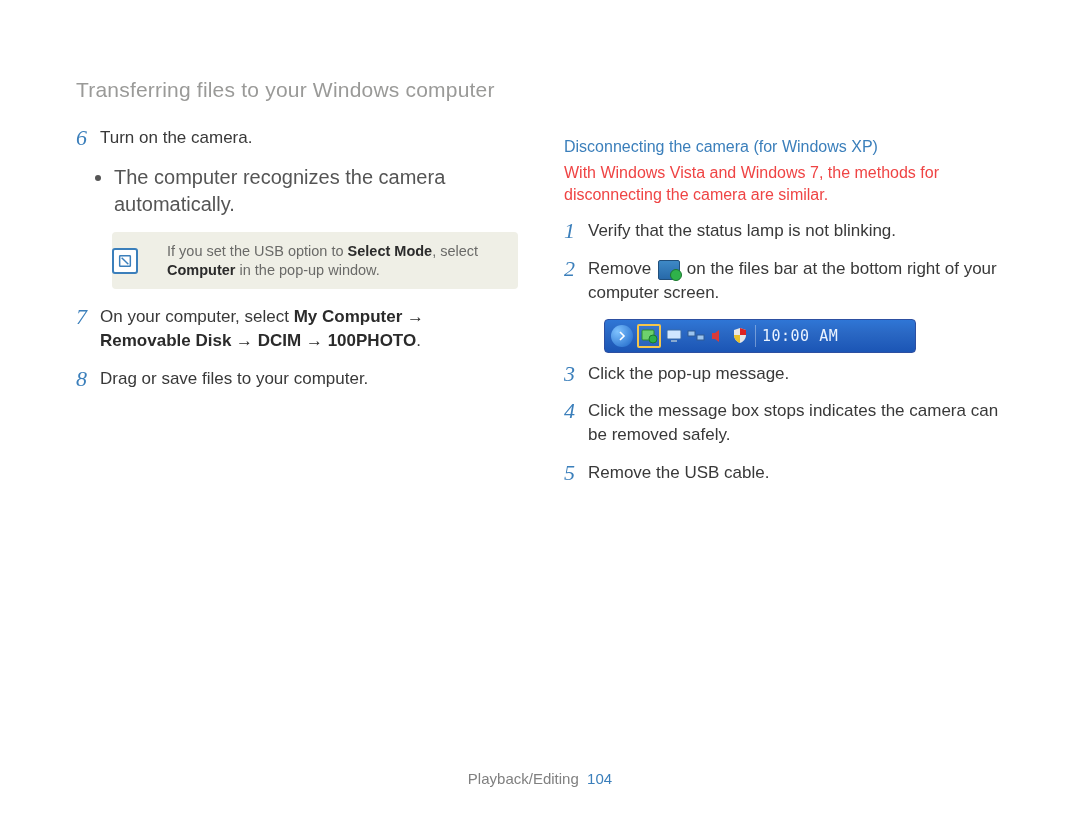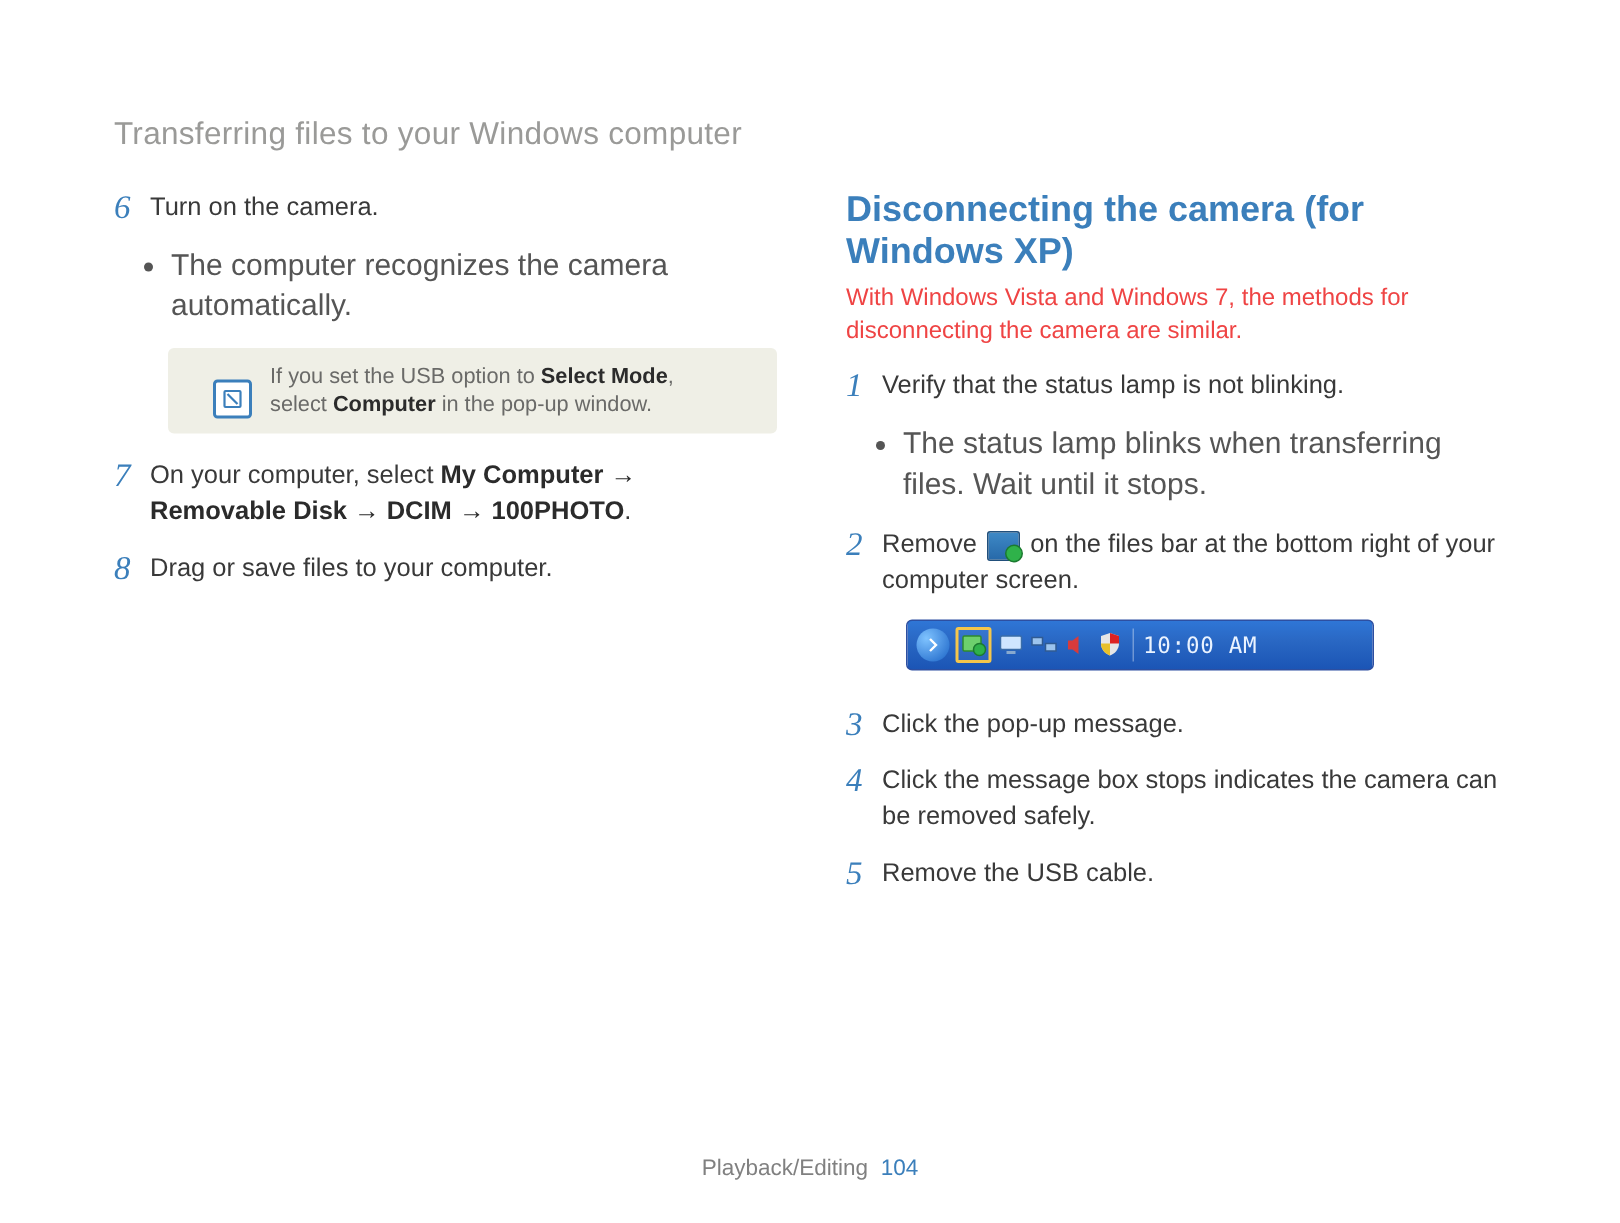--- a/index.html
+++ b/index.html
@@ -61,23 +61,23 @@
     margin: 4px 0 14px 0;
     font-size: 20px;
     color: #555;
   }
   ul.sub li { line-height: 1.35; }
   .note-box {
     background: #efefe6;
     border-radius: 4px;
     margin: 6px 0 16px 36px;
     display: flex;
-    align-items: flex-end;
-    padding: 10px 30px;
-    gap: 12px;
+    align-items: center;
+    padding: 10px 0;
+    gap: 29px;
   }
   .note-box.right { margin-left: 0; }
   .note-icon {
     width: 22px;
     height: 22px;
     border: 2px solid #3b7fbb;
     border-radius: 3px;
     color: #3b7fbb;
     display: flex;
     align-items: center;
@@ -90,33 +90,33 @@
   }
   .note-icon svg { width: 16px; height: 16px; }
   .note-text {
     font-size: 14.5px;
     color: #6a6a68;
     line-height: 1.3;
   }
   .note-text b, .step-body b { font-weight: bold; color: #2b2b2b; }
   .section-head {
     color: #3b7fbb;
-    font-size: 24px;
-    font-weight: 700;
-    margin-top: 0;
+    font-size: 16px;
+    font-weight: 400;
+    margin-top: 12px;
     margin-bottom: 6px;
   }
   .sub-intro {
     font-size: 16px;
     color: #ef4444;
     margin: 0 0 14px 0;
     line-height: 1.35;
   }
   .taskbar-wrap {
-    margin: 10px 0 24px 40px;
+    margin: 10px 0 9px 40px;
   }
   .taskbar {
     width: 312px;
     height: 34px;
     border: 1px solid #2d4fa1;
     border-radius: 4px;
     background: linear-gradient(#2f76d6, #2a68c4 40%, #1b55b5);
     display: flex;
     align-items: center;
     padding: 0 8px 0 6px;
@@ -234,23 +234,20 @@
     </div>
 
     <div class="col">
       <div class="section-head">Disconnecting the camera (for Windows XP)</div>
       <p class="sub-intro">With Windows Vista and Windows 7, the methods for disconnecting the camera are similar.</p>
 
       <div class="step">
         <div class="step-num">1</div>
         <div class="step-body">Verify that the status lamp is not blinking.</div>
       </div>
-      <ul class="sub">
-        <li>The status lamp blinks when transferring files. Wait until it stops.</li>
-      </ul>
 
       <div class="step">
         <div class="step-num">2</div>
         <div class="step-body">
           <span>Remove </span><span class="inline-icon"></span><span> on the files bar at the bottom right of your computer screen.</span>
         </div>
       </div>
 
       <div class="taskbar-wrap">
         <div class="taskbar">

